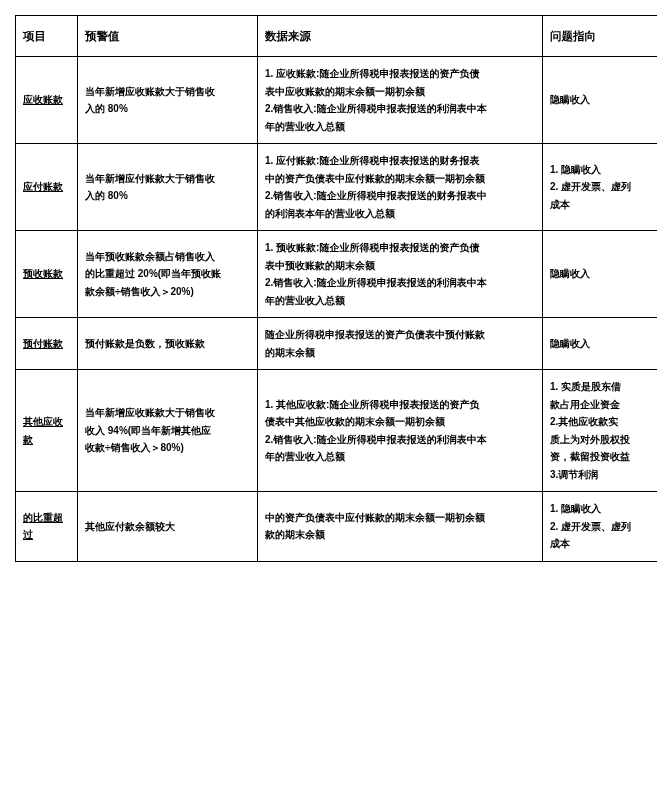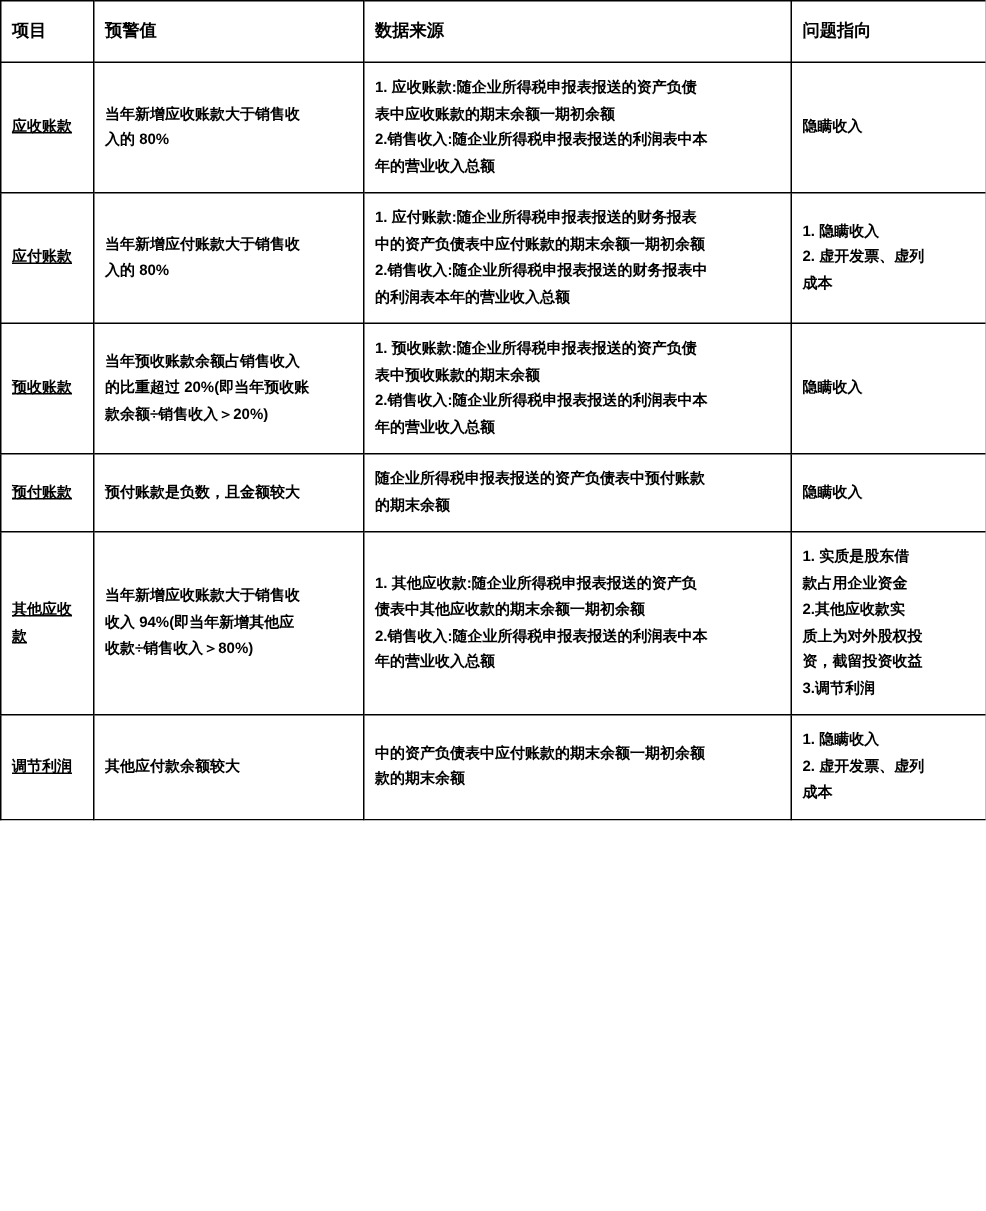--- a/index.html
+++ b/index.html
@@ -8,21 +8,21 @@
     background: #ffffff;
   }
   body {
     width: 657px;
     font-family: "Liberation Sans", "DejaVu Sans", sans-serif;
     color: #000000;
   }
   .sheet {
     width: 657px;
     box-sizing: border-box;
-    padding: 0;
+    padding: 15px;
   }
   table.risk-table {
     border-collapse: collapse;
     width: 657px;
     table-layout: fixed;
   }
   table.risk-table th,
   table.risk-table td {
     border: 1px solid #000000;
     vertical-align: middle;
@@ -128,21 +128,21 @@
           <span class="line">2.销售收入:随企业所得税申报表报送的利润表中本</span>
           <span class="line">年的营业收入总额</span>
         </td>
         <td class="col-issue">
           <span class="line">隐瞒收入</span>
         </td>
       </tr>
       <tr>
         <td class="col-item">预付账款</td>
         <td class="col-threshold">
-          <span class="line">预付账款是负数，且金额较大</span>
+          <span class="line">预付账款是负数，预收账款</span>
         </td>
         <td class="col-source">
           <span class="line">随企业所得税申报表报送的资产负债表中预付账款</span>
           <span class="line">的期末余额</span>
         </td>
         <td class="col-issue">
           <span class="line">隐瞒收入</span>
         </td>
       </tr>
       <tr>
@@ -161,21 +161,21 @@
         <td class="col-issue">
           <span class="line">1. 实质是股东借</span>
           <span class="line">款占用企业资金</span>
           <span class="line">2.其他应收款实</span>
           <span class="line">质上为对外股权投</span>
           <span class="line">资，截留投资收益</span>
           <span class="line">3.调节利润</span>
         </td>
       </tr>
       <tr>
-        <td class="col-item">调节利润</td>
+        <td class="col-item">的比重超过</td>
         <td class="col-threshold">
           <span class="line">其他应付款余额较大</span>
         </td>
         <td class="col-source">
           <span class="line">中的资产负债表中应付账款的期末余额一期初余额</span>
           <span class="line">款的期末余额</span>
         </td>
         <td class="col-issue">
           <span class="line">1. 隐瞒收入</span>
           <span class="line">2. 虚开发票、虚列</span>

